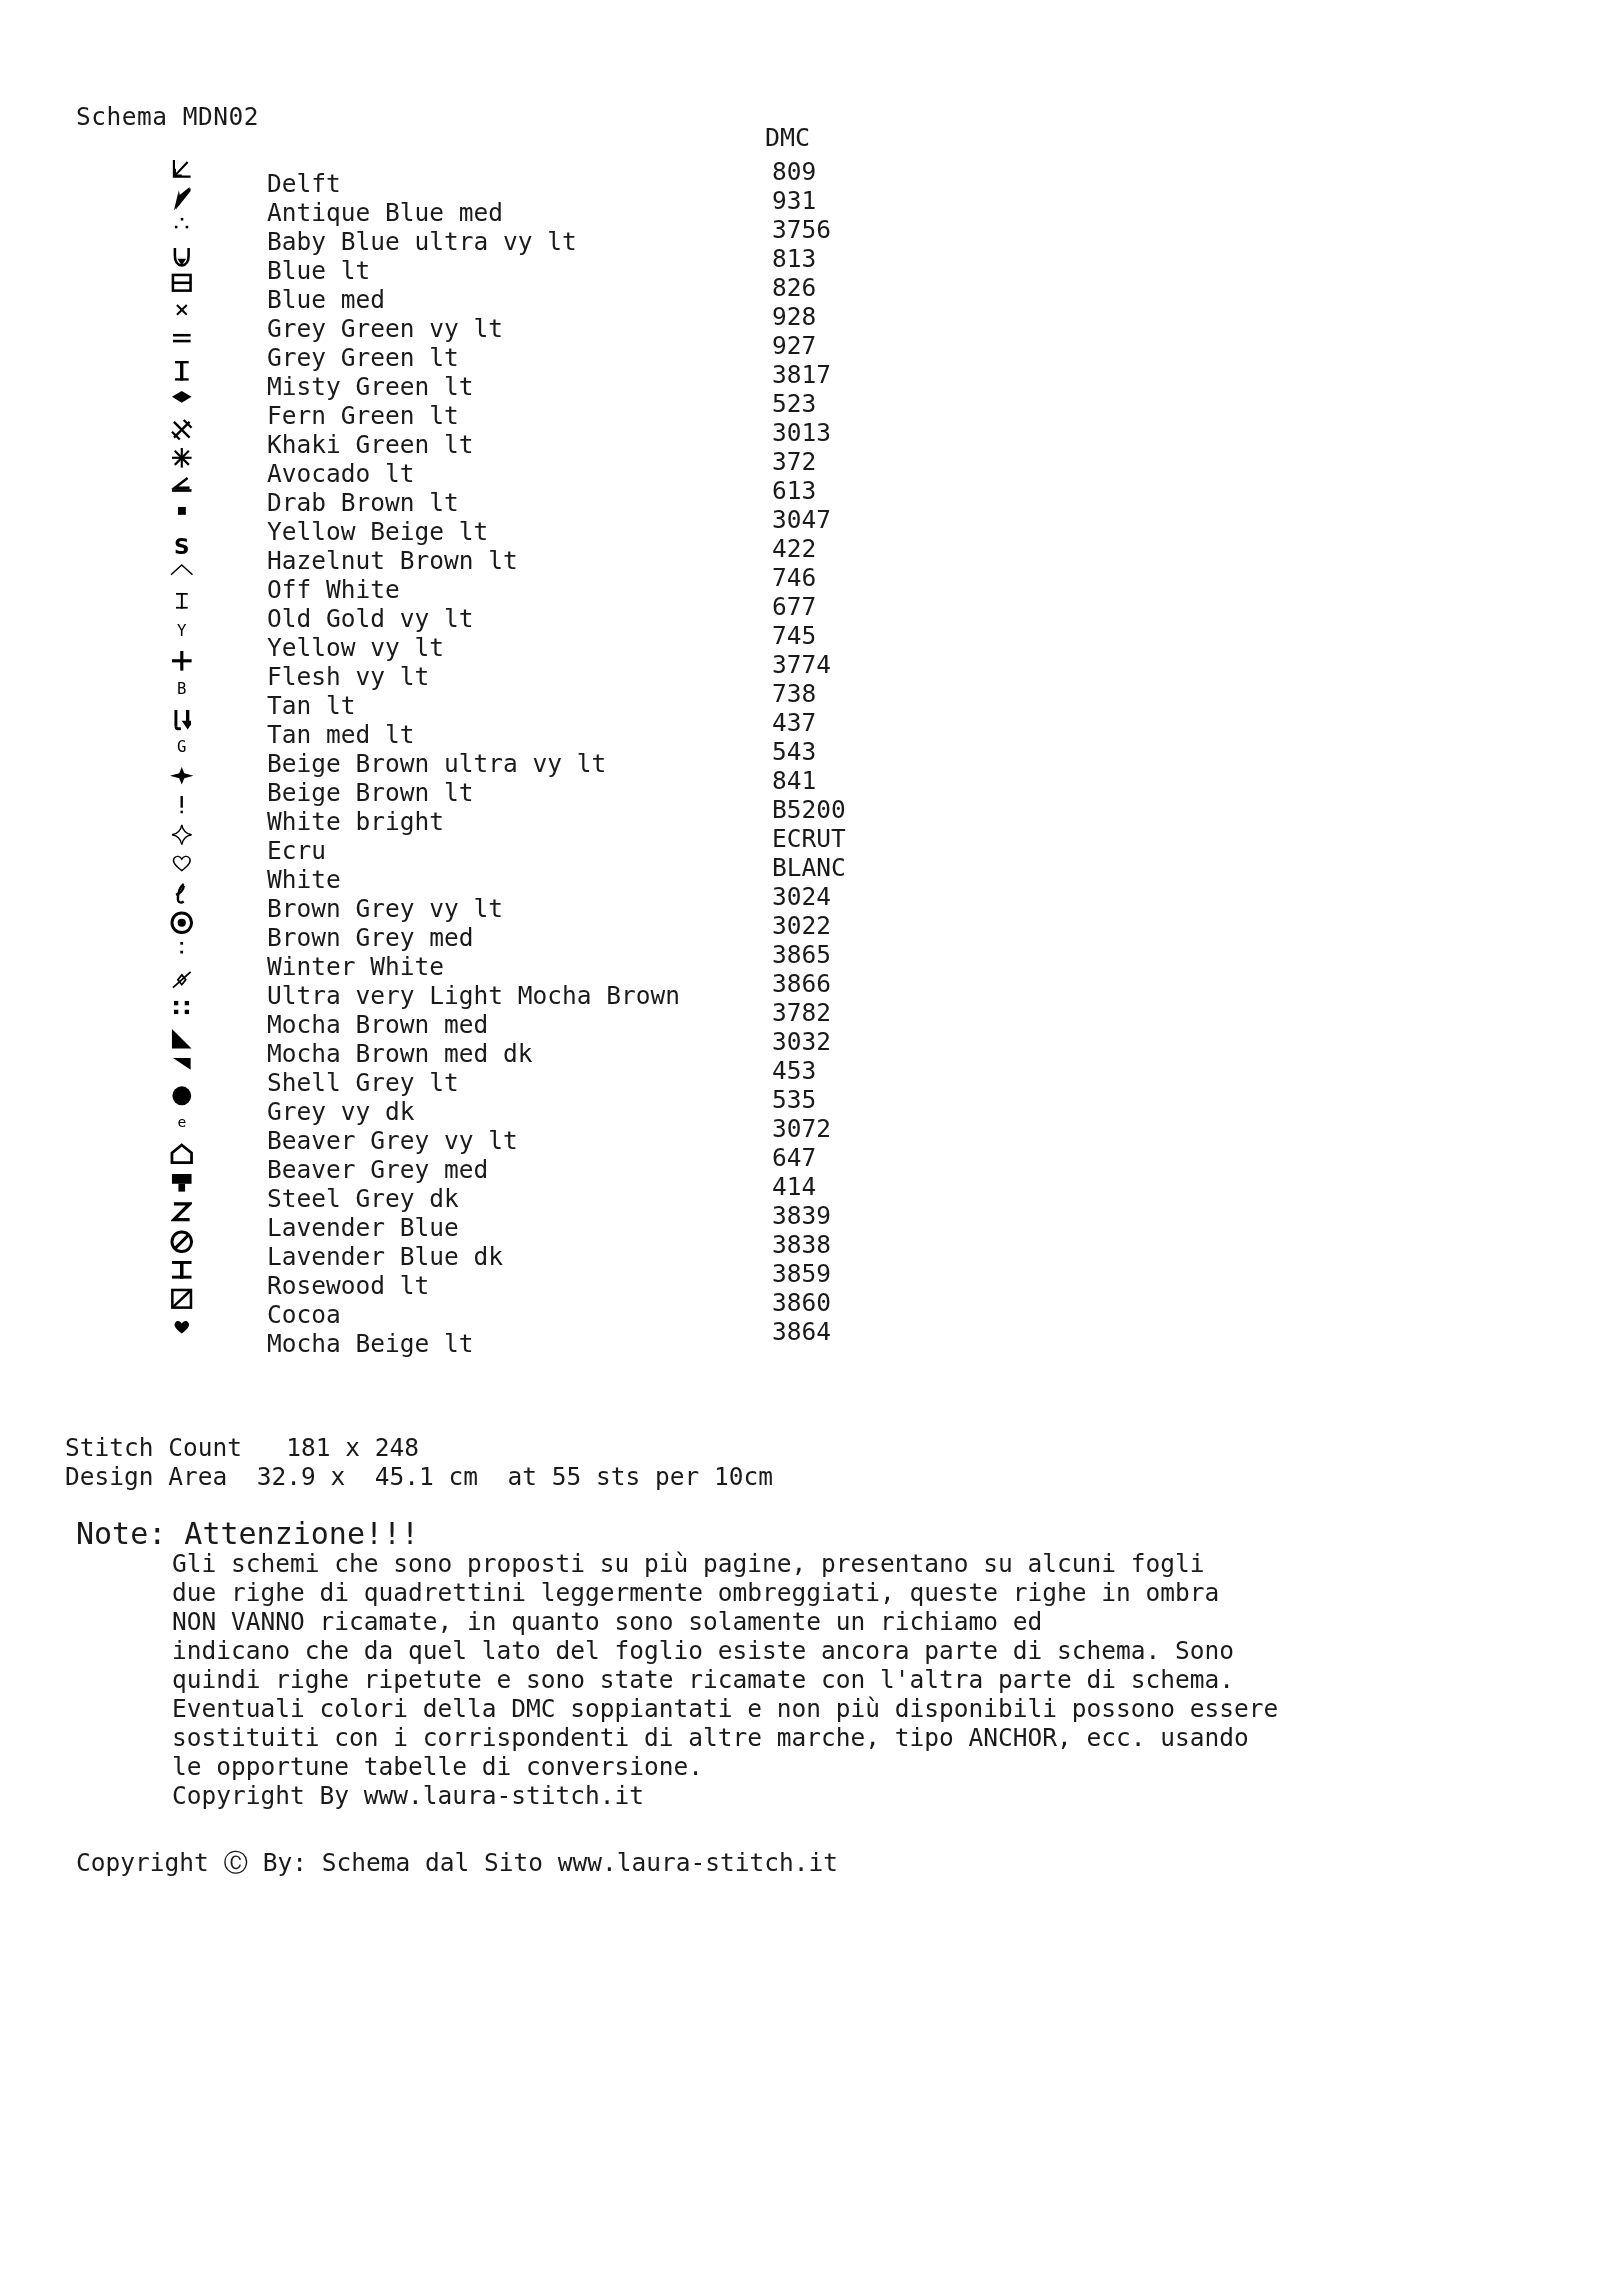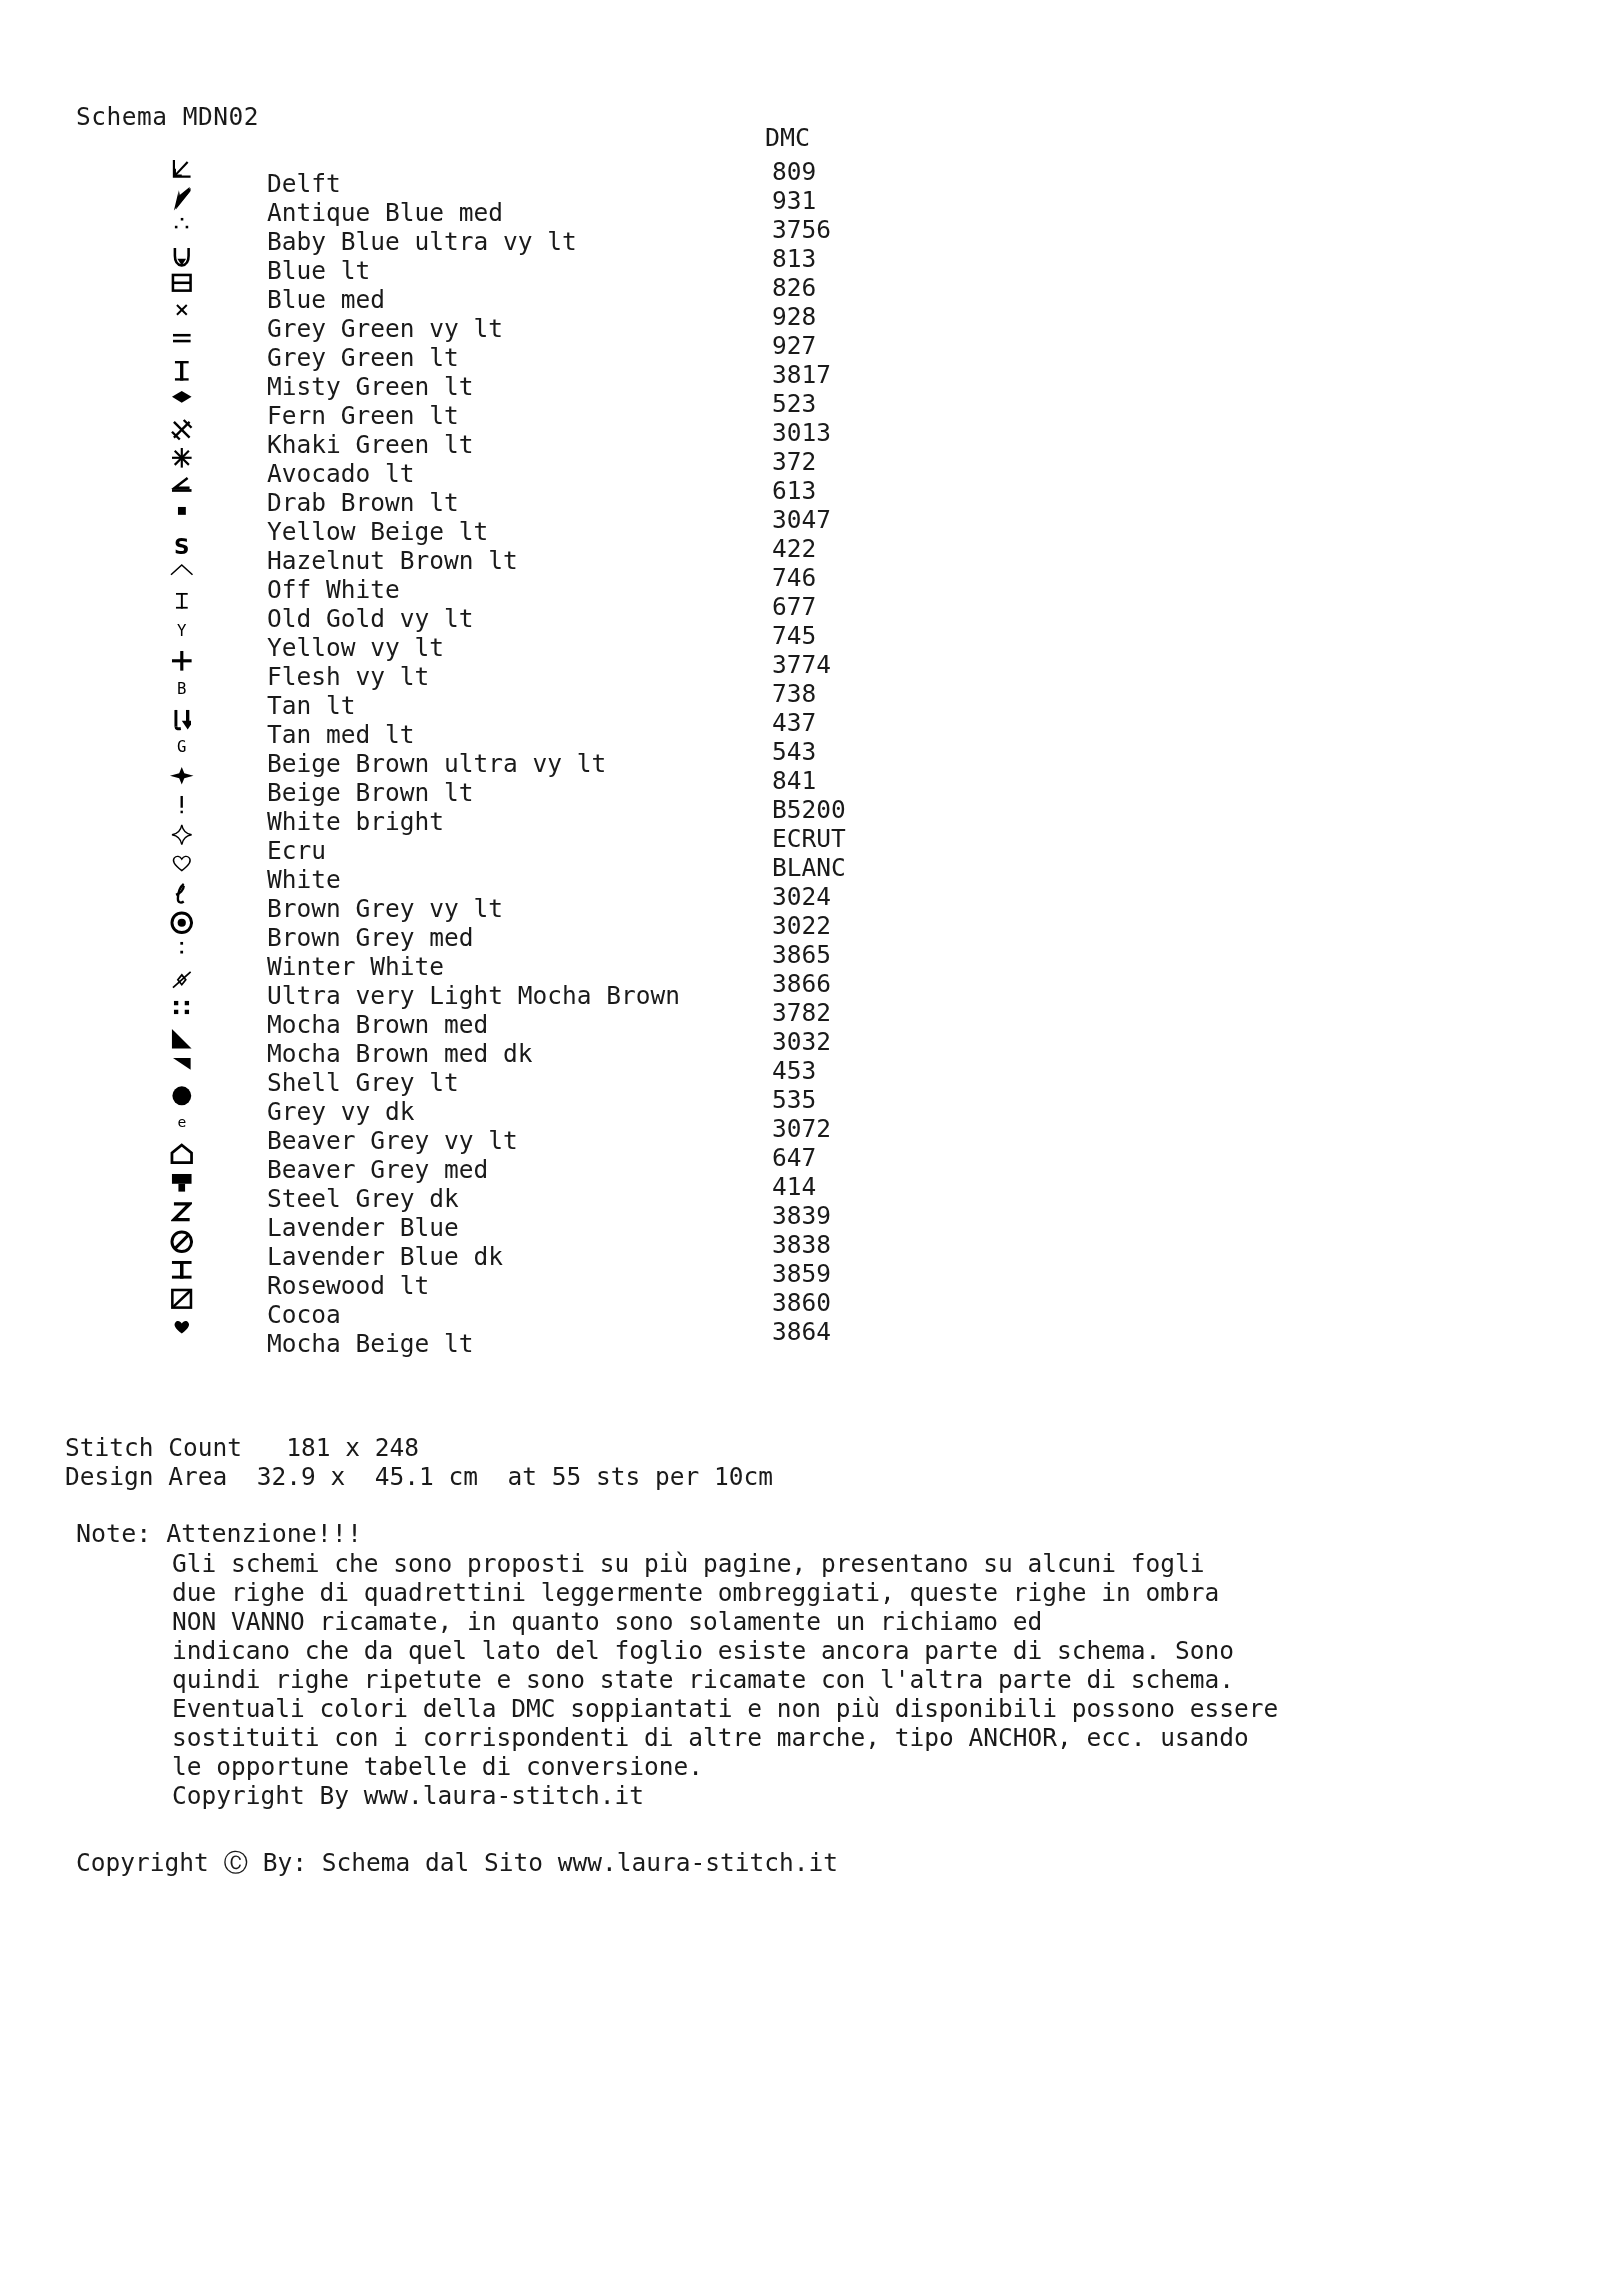--- a/index.html
+++ b/index.html
@@ -85,21 +85,21 @@
     top: 1433px;
     font-size: 24.5px;
     line-height: 29px;
     white-space: pre;
   }
   
   .note-head {
     position: absolute;
     left: 76px;
     top: 1519px;
-    font-size: 25px;
+    font-size: 30px;
     line-height: 29px;
     white-space: pre;
   }
   .note-body {
     position: absolute;
     left: 172px;
     top: 1549px;
     font-size: 24.5px;
     line-height: 29px;
     white-space: pre;

